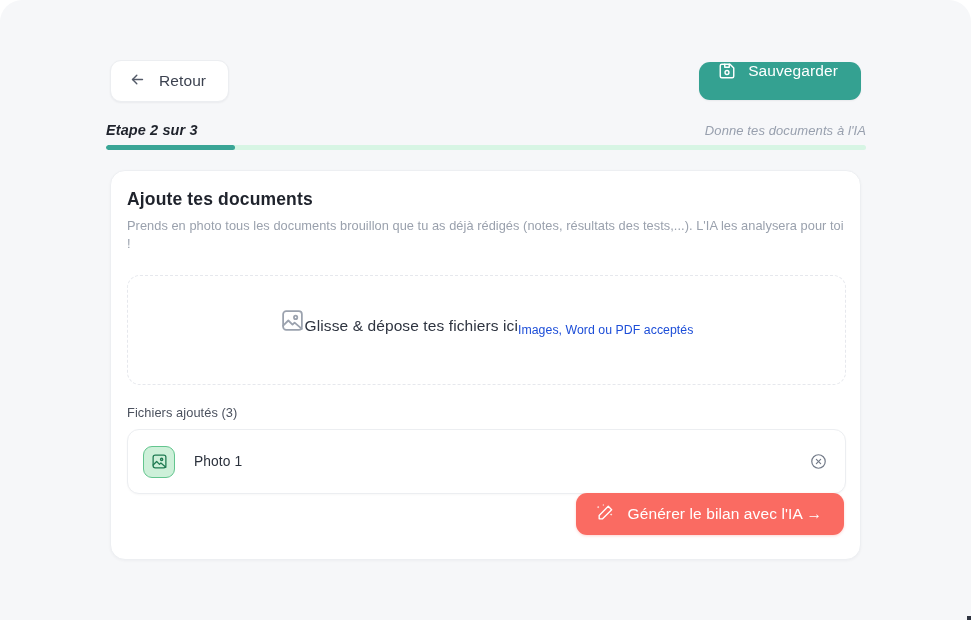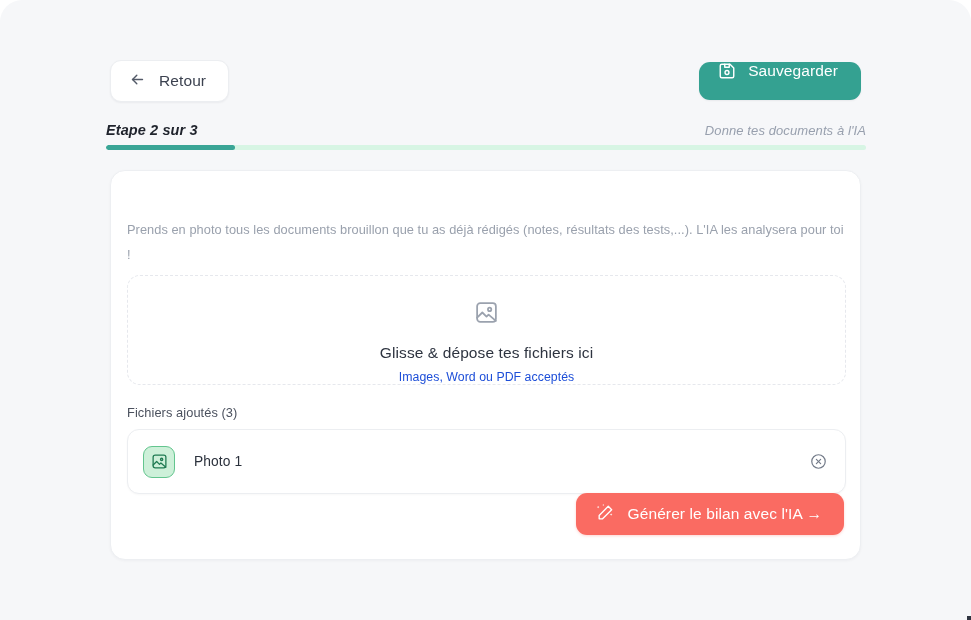--- a/index.html
+++ b/index.html
@@ -131,39 +131,39 @@
     font-weight: bold;
     color: #1f232c;
     letter-spacing: .15px;
   }
   .card-desc {
     position: absolute;
     left: 16px;
     top: 46px;
     width: 720px;
     font-size: 12.8px;
-    line-height: 25px;
+    line-height: 18px;
     color: #9aa1ad;
     letter-spacing: .05px;
   }
 
   
   .dropzone {
     position: absolute;
     left: 16px;
     top: 104px;
     width: 719px;
     height: 110px;
     border: 1.5px dashed #e6e8ed;
     border-radius: 13px;
     background: #ffffff;
     display: flex;
-    flex-direction: column;
-    align-items: center;
-    justify-content: flex-end;
+    flex-direction: row;
+    align-items: center;
+    justify-content: center;
     gap: 0;
     cursor: pointer;
   }
   .dropzone .dz-icon { margin-bottom: 15px; }
   .dropzone .dz-main {
     font-size: 15.5px;
     color: #2e3440;
     letter-spacing: .1px;
     margin-bottom: 8px;
   }
@@ -294,20 +294,21 @@
     <span class="step-label">Etape 2 sur 3</span>
     <span class="step-hint">Donne tes documents à l'IA</span>
   </div>
 
   <div class="progress-track">
     <div class="progress-fill" style="width: 17%;"></div>
   </div>
 
   <div class="card">
 
+    <div class="card-title">Ajoute tes documents</div>
     <div class="card-desc">Prends en photo tous les documents brouillon que tu as déjà rédigés (notes, résultats des tests,...). L'IA les analysera pour toi !</div>
 
     <div class="dropzone">
       <span class="dz-icon">
         <svg width="25" height="25" viewBox="0 0 24 24" fill="none" stroke="#9ba2ae" stroke-width="1.7" stroke-linecap="round" stroke-linejoin="round">
           <rect x="3" y="3" width="18" height="18" rx="3"></rect>
           <circle cx="15" cy="9" r="1.6"></circle>
           <path d="M3 17l5-5 4 4 2-2 7 6"></path>
         </svg>
       </span>

